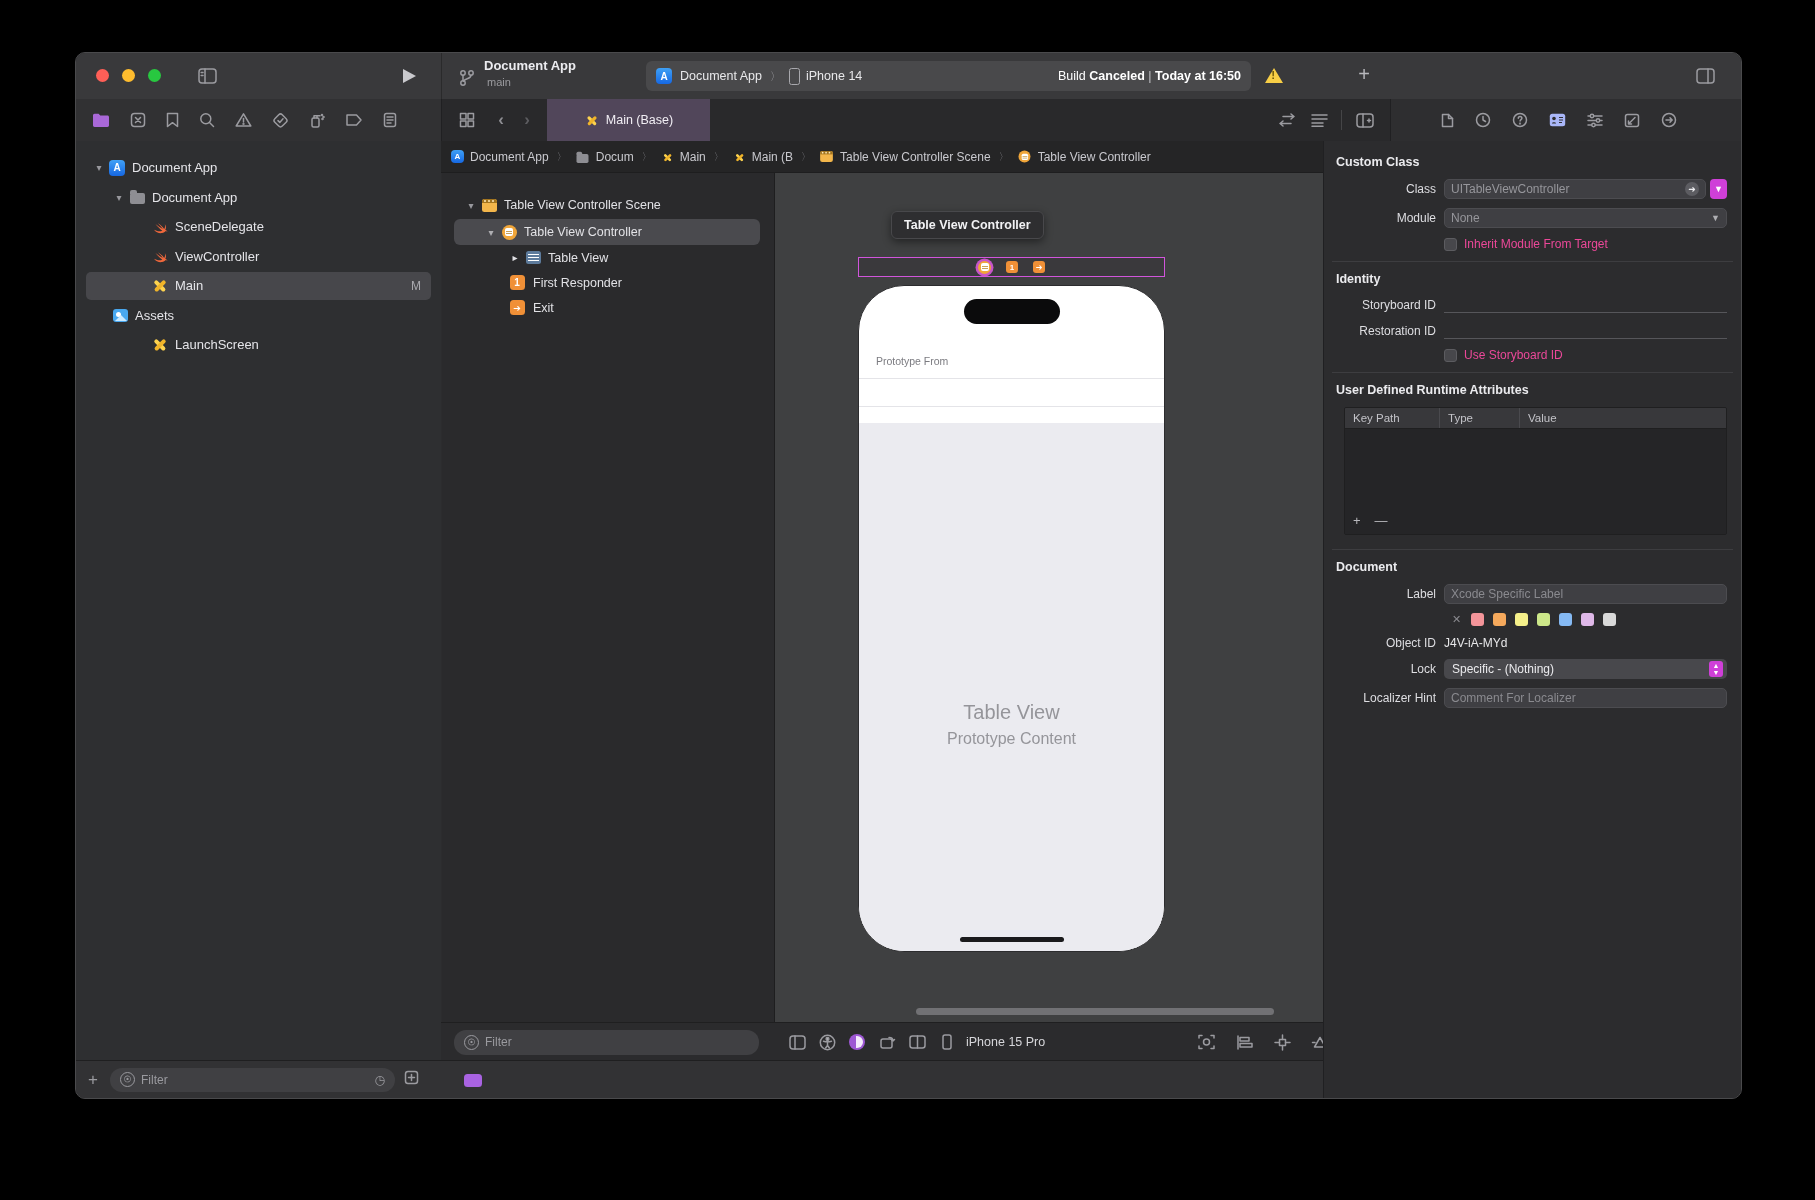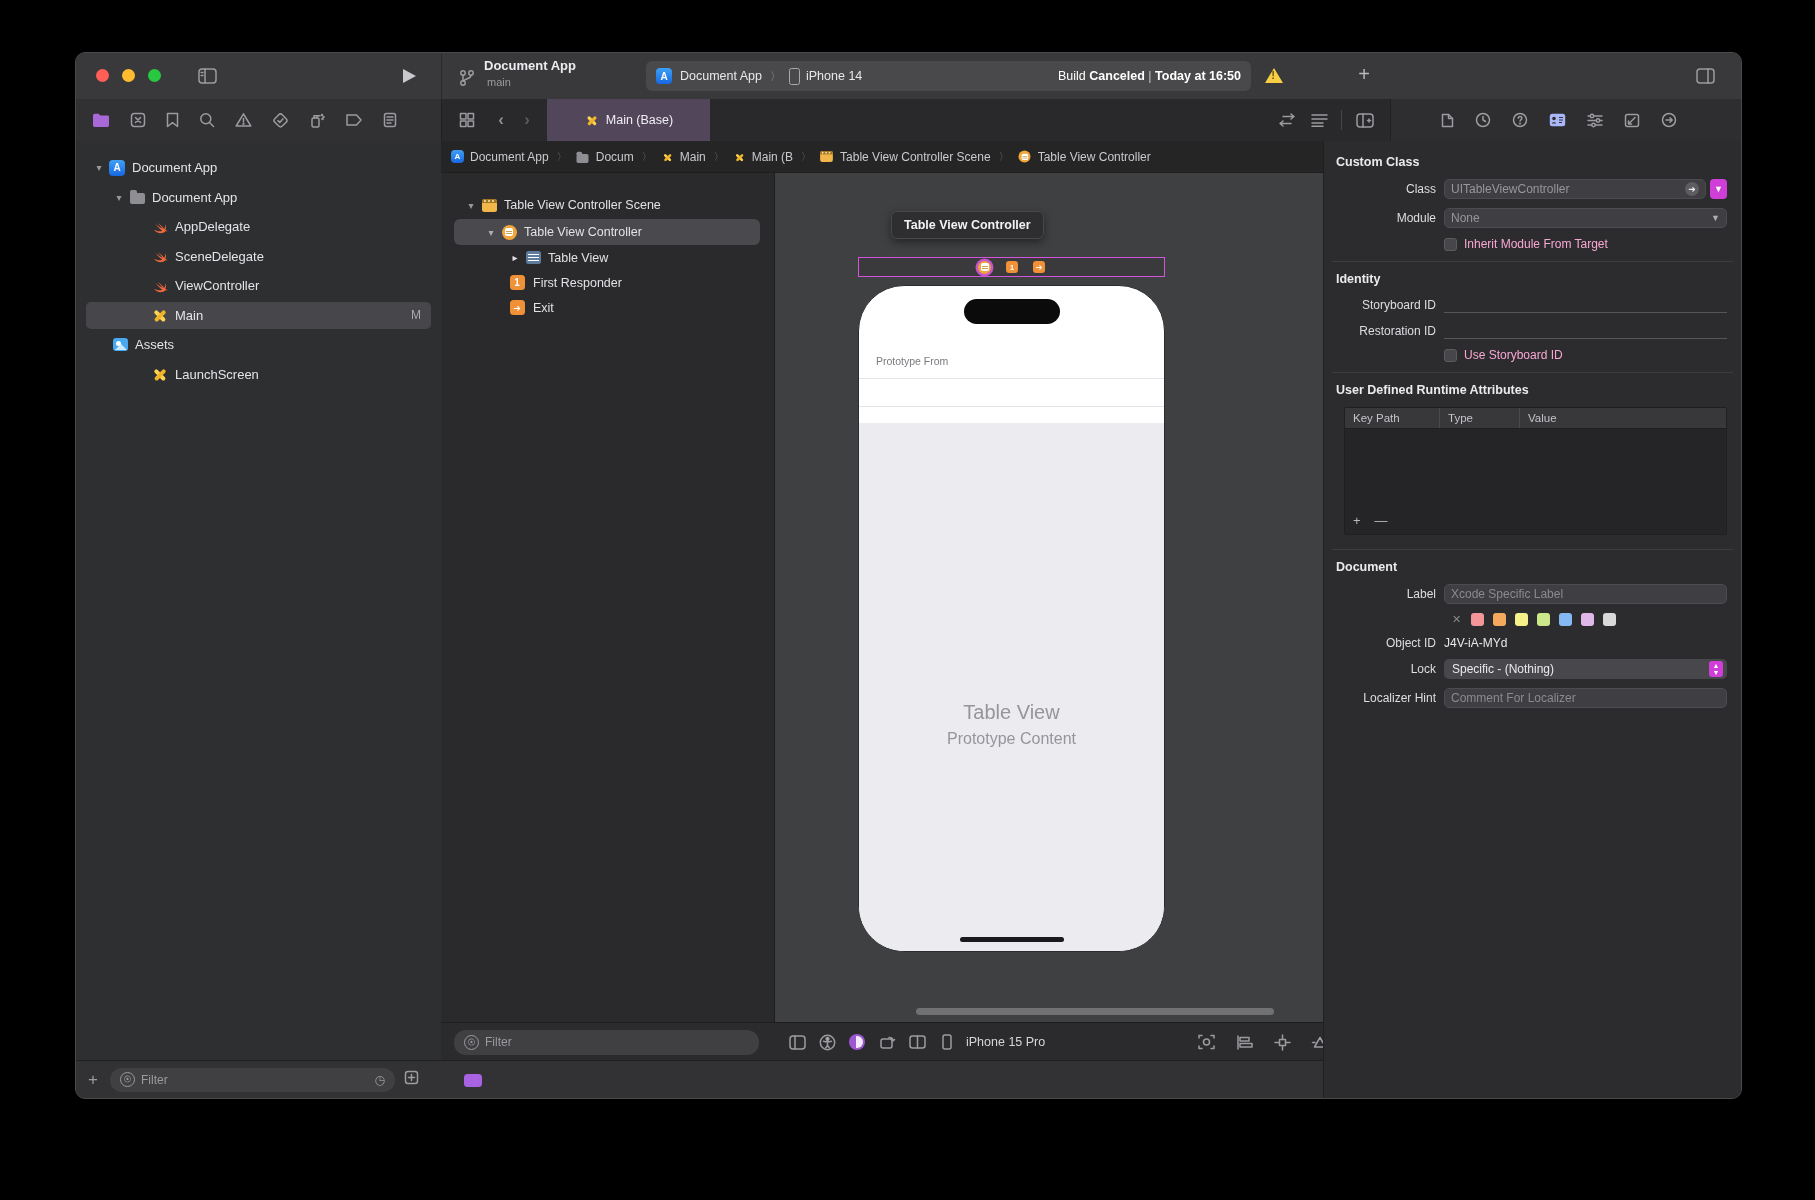--- a/index.html
+++ b/index.html
@@ -106,21 +106,21 @@
     color:#d6d6da;font-size:12px;box-sizing:border-box;padding:8px 14px 0 12px;}
   .ihead{font-weight:bold;color:#ebebee;font-size:12.5px;margin:6px 0 10px;}
   .irow{display:flex;align-items:center;margin-bottom:9px;}
   .ilabel{width:100px;text-align:right;margin-right:8px;color:#dedee2;flex:0 0 auto;}
   .ifield{flex:1;height:20px;background:#3f3f43;border:1px solid #4c4c50;border-radius:5px;display:flex;align-items:center;
     padding:0 6px;color:#96969b;box-sizing:border-box;position:relative;}
   .ifield.placeholder{color:#8a8a8f;}
   .circbtn{margin-left:auto;width:14px;height:14px;border-radius:50%;background:#5c5c61;color:#ededf0;font-size:9px;display:flex;align-items:center;justify-content:center;}
   .magbtn{width:17px;height:20px;background:#cf3fd8;border-radius:4px;margin-left:4px;color:#fff;font-size:9px;display:flex;align-items:center;justify-content:center;flex:0 0 auto;}
   .graychev{margin-left:auto;color:#aeaeb2;font-size:9px;}
-  .checkrow{display:flex;align-items:center;gap:7px;margin:2px 0 10px 108px;color:#f9a8d4;}
+  .checkrow{display:flex;align-items:center;gap:7px;margin:2px 0 10px 108px;color:#ec4899;}
   .cbox{width:13px;height:13px;background:#47474b;border:1px solid #5c5c60;border-radius:3px;box-sizing:border-box;}
   .isep{height:1px;background:#3d3d40;margin:10px -6px 10px -4px;}
   .ulfield{flex:1;height:16px;border-bottom:1px solid #56565a;}
   .udra-table{margin:2px 0 0 8px;border:1px solid #1f1f20;border-radius:2px;overflow:hidden;}
   .udra-head{display:flex;background:#38383b;border-bottom:1px solid #1f1f20;color:#c3c3c8;font-size:11.5px;}
   .udra-head div{padding:4px 8px;box-sizing:border-box;}
   .udra-body{height:82px;background:#252527;}
   .udra-foot{display:flex;gap:14px;background:#252527;color:#b9b9be;font-size:13px;padding:2px 8px 6px;}
   .swatches{display:flex;align-items:center;gap:9px;margin:0 0 10px 116px;}
   .sw{width:13px;height:13px;border-radius:3px;}
@@ -360,28 +360,20 @@
           <span class="folder"></span>
         </span>
         <span class="lbl">Document App</span>
     </div>
     <div class="trow" style="padding-left:76px">
       <span class="ic">
           <svg width="16" height="16" viewBox="0 0 16 16">
             <path fill="#f0683c" d="M13.3 11.1c1-1.9.8-4.2-.5-6.1.6 1.9.3 3.7-.6 4.9C10.4 7.5 8.2 5.5 5.9 4.2c2 1.9 3.8 4 4.9 5.8C8.4 8.6 5.8 6.8 3.4 4.9c2.3 2.7 4.8 5.2 6.9 6.8-2.7 1-5.9.4-8.3-1 1.8 2.4 5 3.9 8 3.4 1.6-.3 2.9-1.1 3.7-2.1.6.1 1.3.4 1.7 1-.3-1-.9-1.7-2.1-1.9z"></path>
           </svg>
         </span>
-      <span class="lbl">AppDelegate</span>
-    </div>
-    <div class="trow" style="padding-left:76px">
-      <span class="ic">
-          <svg width="16" height="16" viewBox="0 0 16 16">
-            <path fill="#f0683c" d="M13.3 11.1c1-1.9.8-4.2-.5-6.1.6 1.9.3 3.7-.6 4.9C10.4 7.5 8.2 5.5 5.9 4.2c2 1.9 3.8 4 4.9 5.8C8.4 8.6 5.8 6.8 3.4 4.9c2.3 2.7 4.8 5.2 6.9 6.8-2.7 1-5.9.4-8.3-1 1.8 2.4 5 3.9 8 3.4 1.6-.3 2.9-1.1 3.7-2.1.6.1 1.3.4 1.7 1-.3-1-.9-1.7-2.1-1.9z"></path>
-          </svg>
-        </span>
       <span class="lbl">SceneDelegate</span>
     </div>
     <div class="trow" style="padding-left:76px">
       <span class="ic">
           <svg width="16" height="16" viewBox="0 0 16 16">
             <path fill="#f0683c" d="M13.3 11.1c1-1.9.8-4.2-.5-6.1.6 1.9.3 3.7-.6 4.9C10.4 7.5 8.2 5.5 5.9 4.2c2 1.9 3.8 4 4.9 5.8C8.4 8.6 5.8 6.8 3.4 4.9c2.3 2.7 4.8 5.2 6.9 6.8-2.7 1-5.9.4-8.3-1 1.8 2.4 5 3.9 8 3.4 1.6-.3 2.9-1.1 3.7-2.1.6.1 1.3.4 1.7 1-.3-1-.9-1.7-2.1-1.9z"></path>
           </svg>
         </span>
       <span class="lbl">ViewController</span>
     </div>

